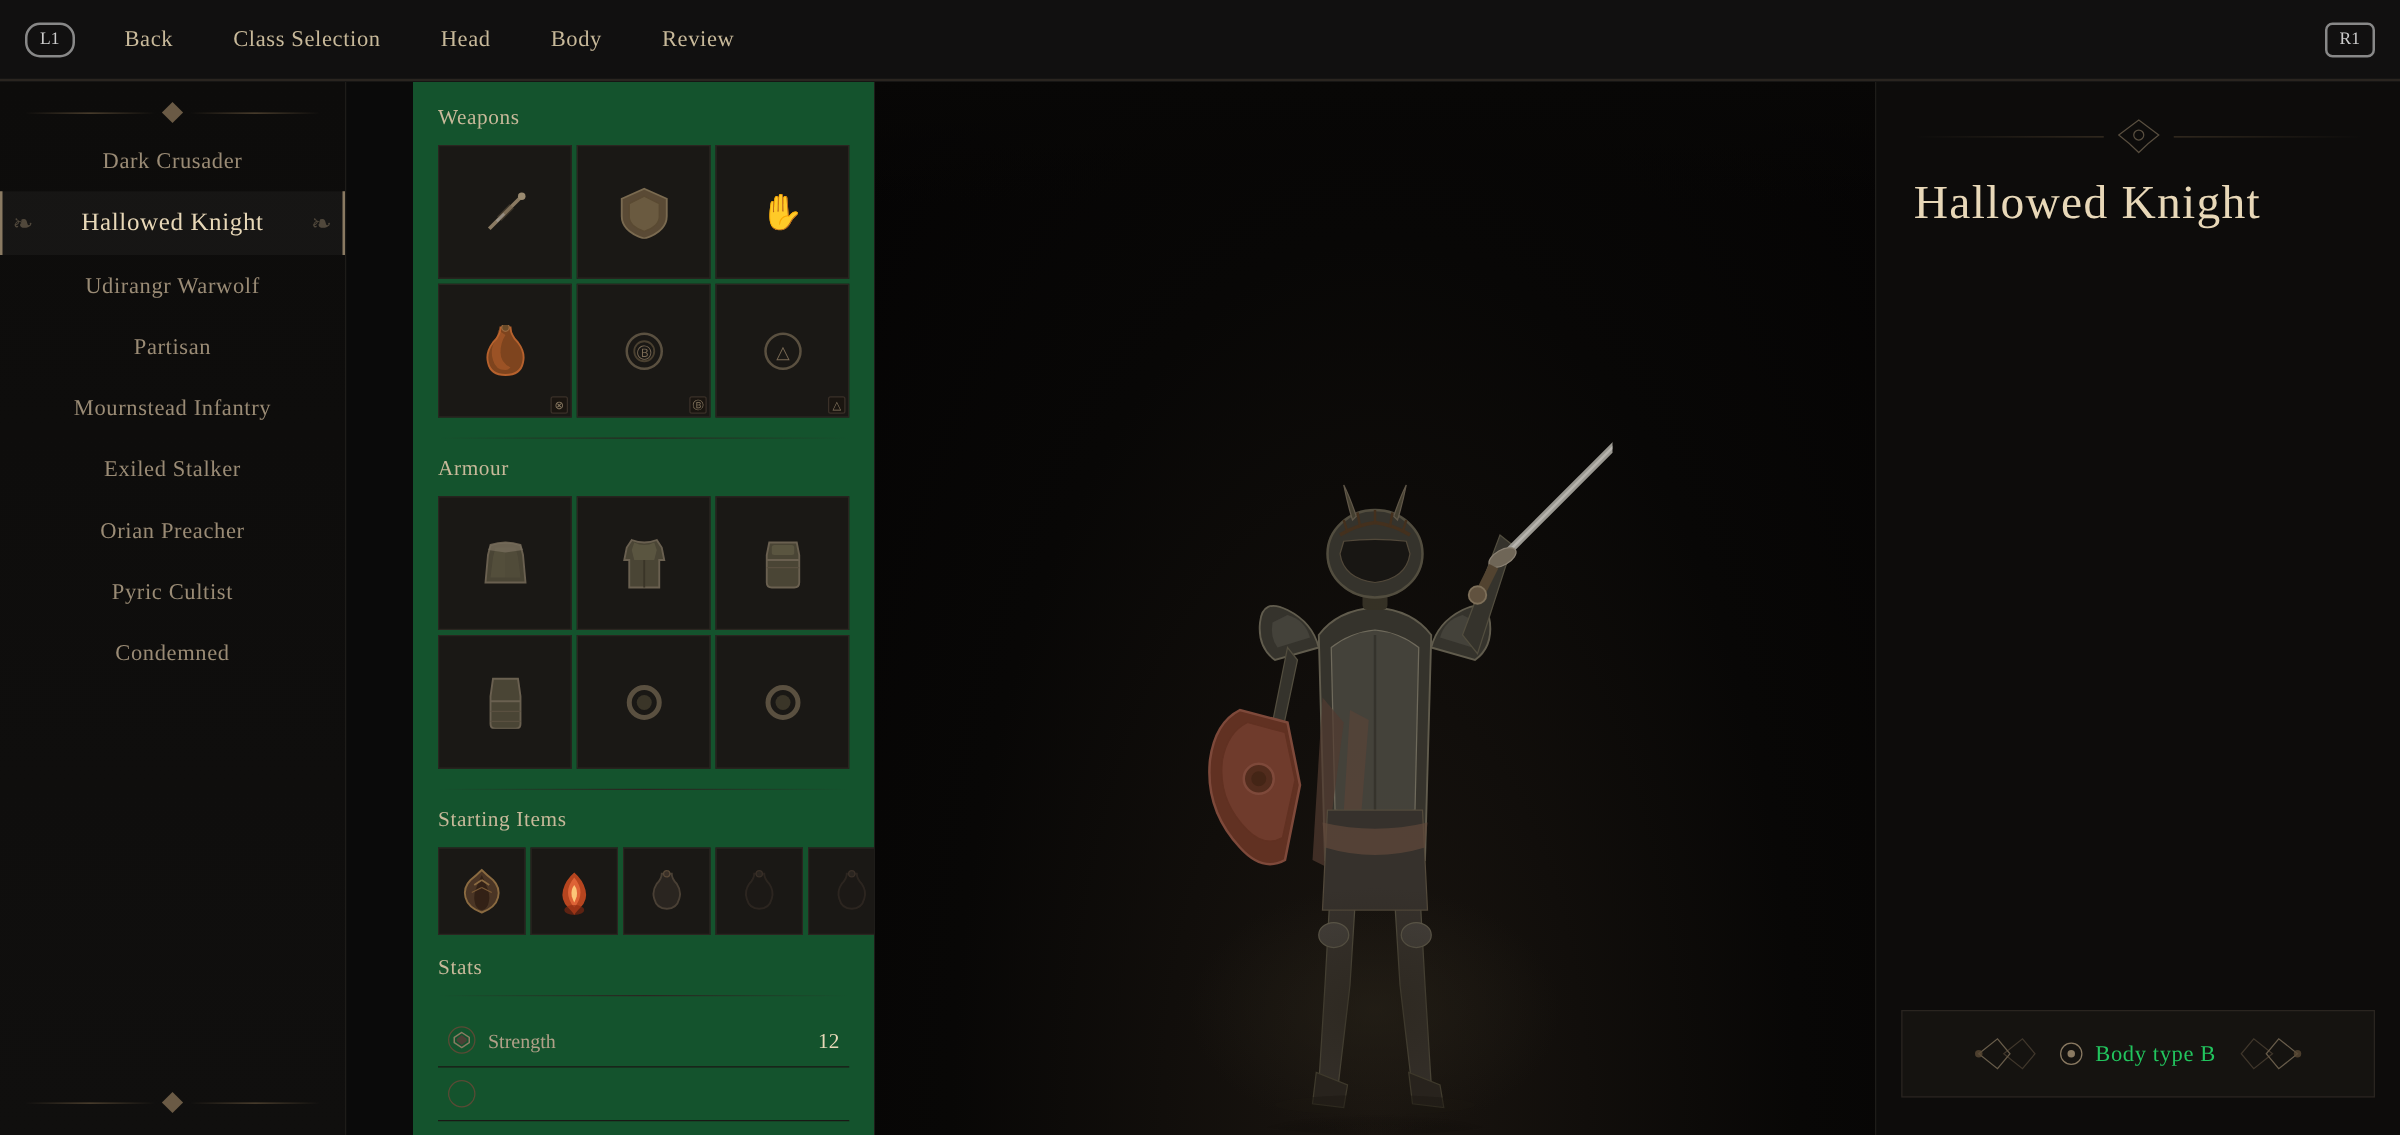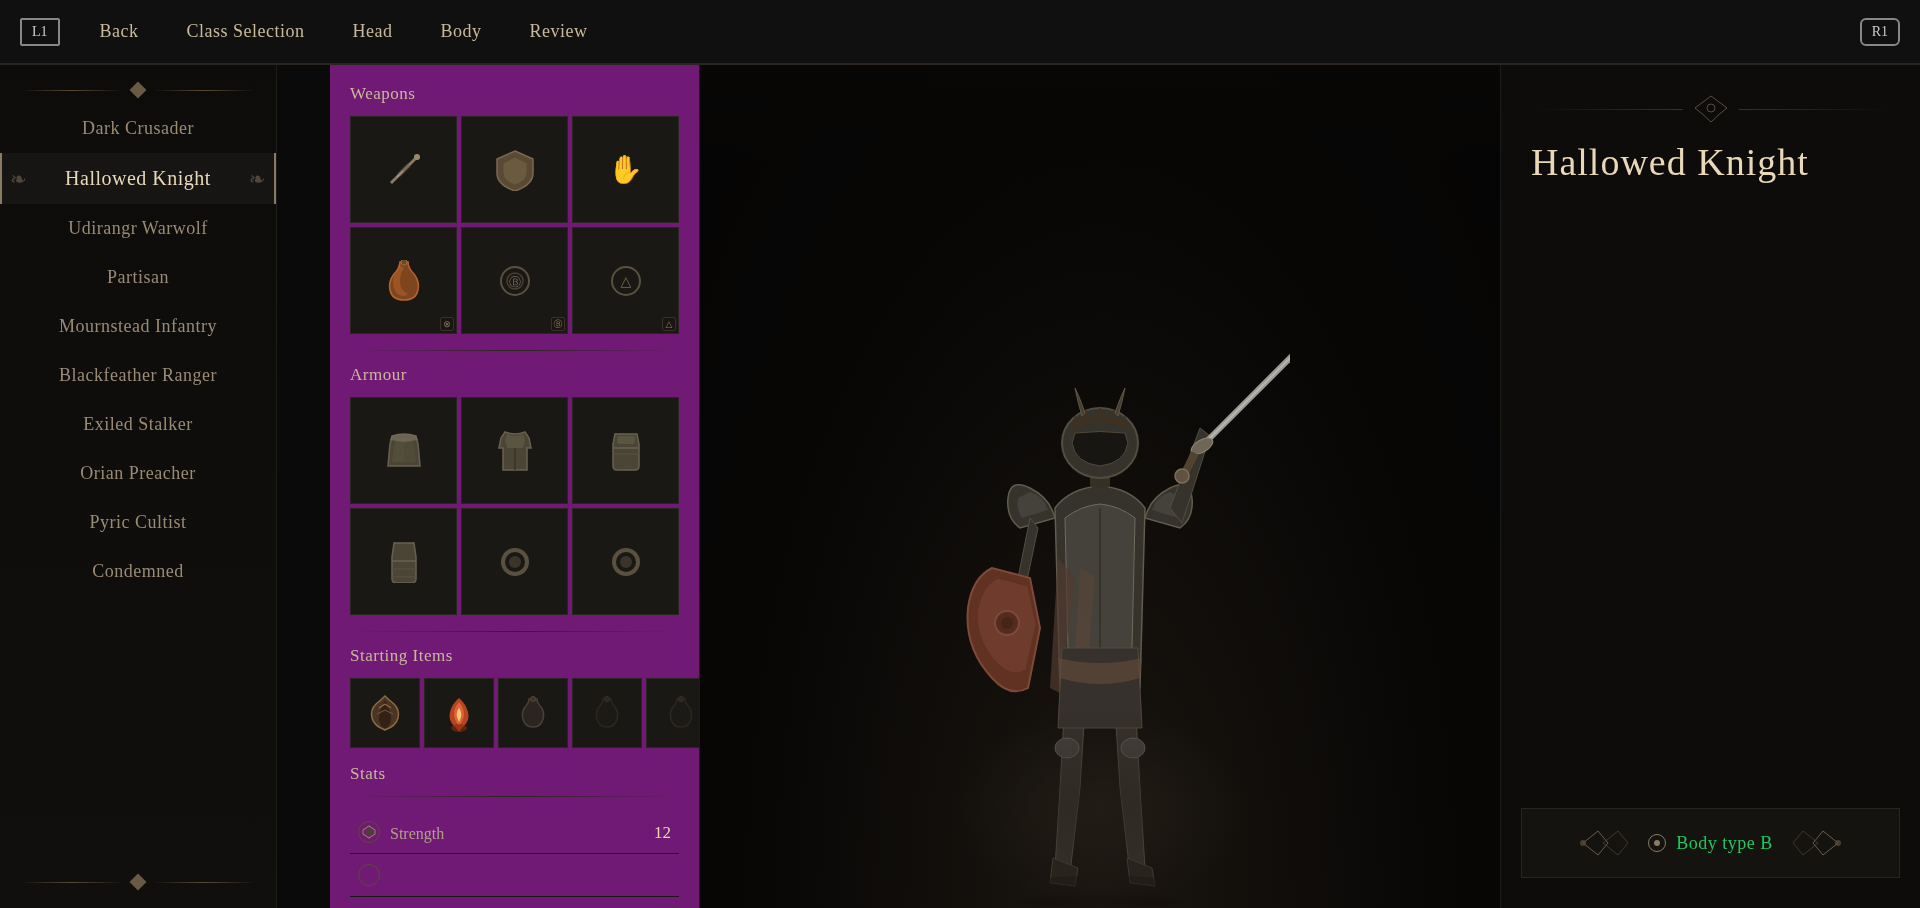--- a/index.html
+++ b/index.html
@@ -23,21 +23,21 @@
       border-bottom: 1px solid #2a2520;
       display: flex;
       align-items: center;
       padding: 0 20px;
       gap: 0;
       z-index: 10;
     }
 
     .nav-btn-l1 {
       border: 2px solid #888;
-      border-radius: 2px;
+      border-radius: 12px;
       padding: 4px 10px;
       font-size: 14px;
       color: #ccc;
       margin-right: 16px;
       background: transparent;
     }
 
     .nav-btn-r1 {
       border: 2px solid #888;
       border-radius: 6px;
@@ -110,21 +110,21 @@
       color: #8a7a62;
     }
 
     
     #center-panel {
       position: absolute;
       top: 64px;
       left: 330px;
       width: 370px;
       bottom: 0;
-      background: #701a75;
+      background: #14532d;
       border-right: 1px solid #1e1c19;
       padding: 20px 20px;
       overflow-y: auto;
     }
 
     .section-title {
       font-size: 17px;
       color: #c8b99a;
       margin-bottom: 12px;
       letter-spacing: 0.5px;
@@ -394,21 +394,20 @@
 
   <div class="class-item selected" style="position:relative;">
     <span class="sidebar-ornament-side-left">❧</span>
     <span>Hallowed Knight</span>
     <span class="sidebar-ornament-side-right">❧</span>
   </div>
 
   <div class="class-item">Udirangr Warwolf</div>
   <div class="class-item">Partisan</div>
   <div class="class-item">Mournstead Infantry</div>
-  <div class="class-item">Blackfeather Ranger</div>
   <div class="class-item">Exiled Stalker</div>
   <div class="class-item">Orian Preacher</div>
   <div class="class-item">Pyric Cultist</div>
   <div class="class-item">Condemned</div>
 
   <div class="sidebar-top-ornament" style="margin-top:auto; margin-bottom:20px;">
     <div class="orn-line"></div>
     <div class="orn-diamond"></div>
     <div class="orn-line"></div>
   </div>

